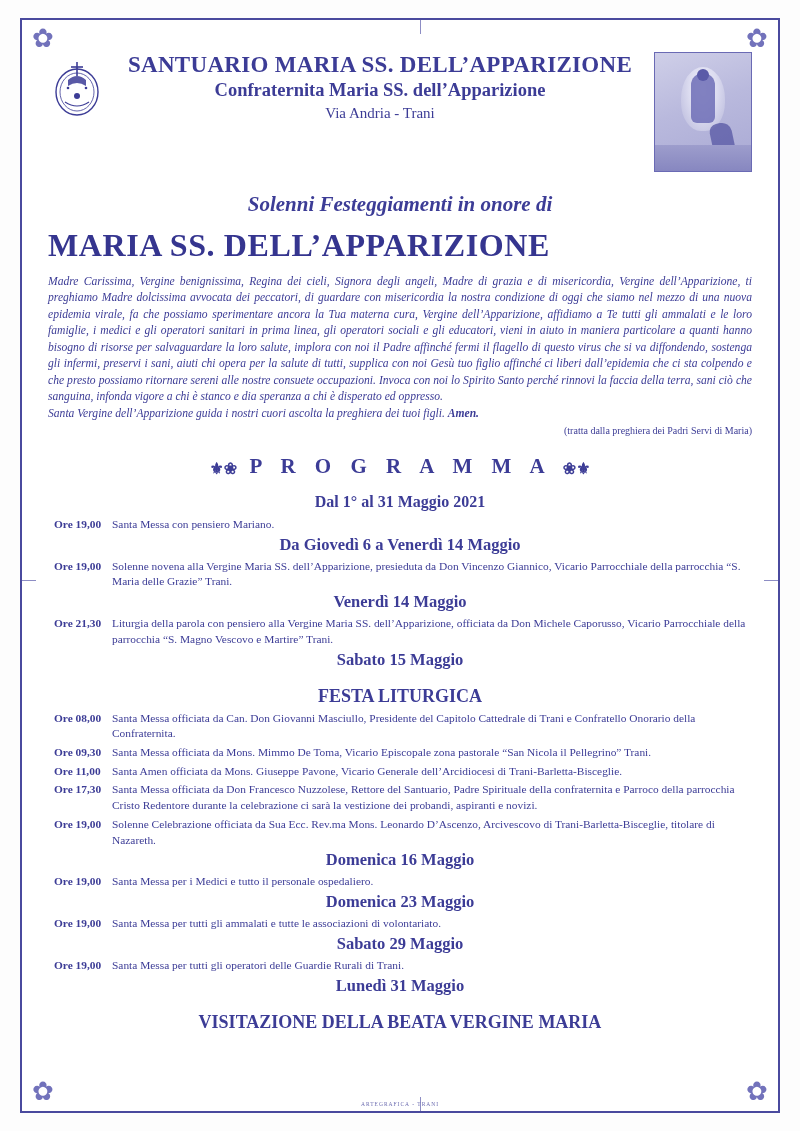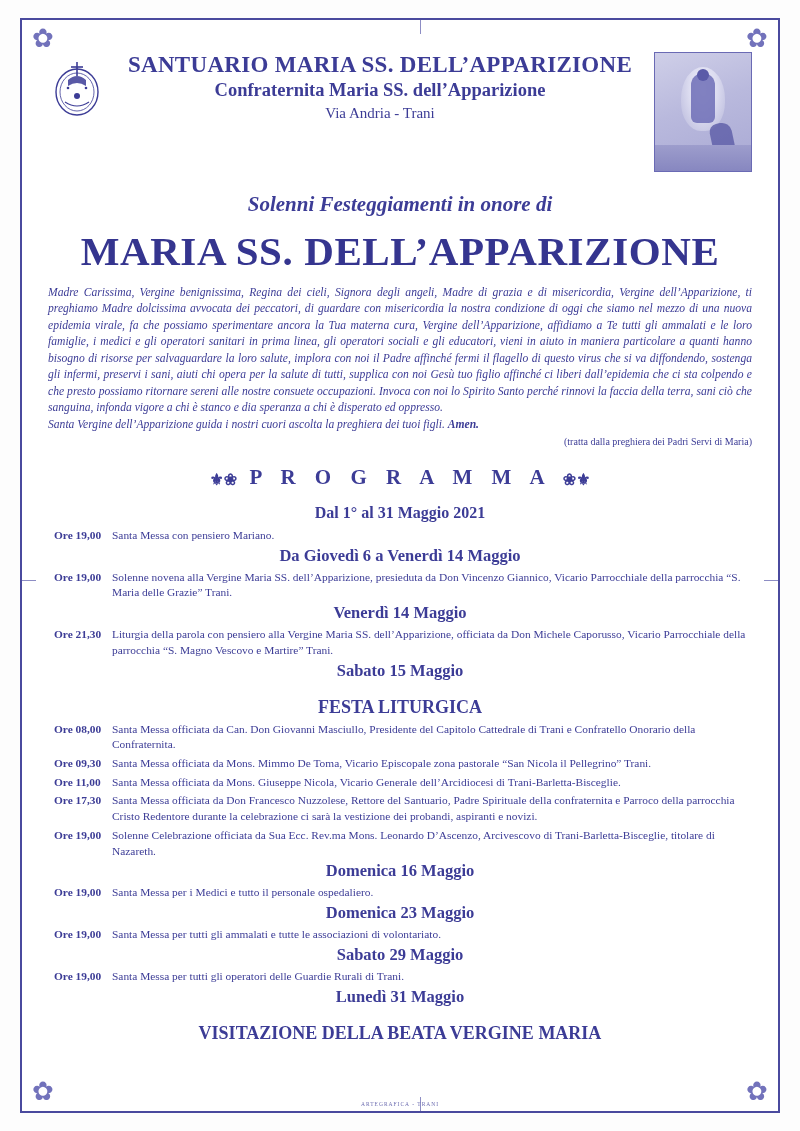--- a/index.html
+++ b/index.html
@@ -87,22 +87,22 @@
     background:linear-gradient(180deg,#9d9dcc 0%,#8787c0 100%);
   }
 
   
   .solenni{
     text-align:center;
     font-size:21px;font-style:italic;font-weight:bold;
     margin-top:20px;color:#3c3c96;
   }
   .maintitle{
-    text-align:center;
-    font-size:41px;font-weight:bold;letter-spacing:.6px;
+    text-align:left;
+    font-size:32px;font-weight:bold;letter-spacing:.6px;
     margin-top:10px;margin-bottom:6px;color:#35358f;
     white-space:nowrap;
   }
 
   
   .prayer{
     font-size:11.6px;font-style:italic;line-height:1.42;
     text-align:justify;color:#3c3c96;
     margin-top:10px;
   }
@@ -252,21 +252,21 @@
       <div class="entry">
         <span class="ora">Ore 08,00</span>
         <span class="txt">Santa Messa officiata da Can. Don Giovanni Masciullo, Presidente del Capitolo Cattedrale di Trani e Confratello Onorario della Confraternita.</span>
       </div>
       <div class="entry">
         <span class="ora">Ore 09,30</span>
         <span class="txt">Santa Messa officiata da Mons. Mimmo De Toma, Vicario Episcopale zona pastorale “San Nicola il Pellegrino” Trani.</span>
       </div>
       <div class="entry">
         <span class="ora">Ore 11,00</span>
-        <span class="txt">Santa Messa officiata da Mons. Giuseppe Nicola, Vicario Generale dell’Arcidiocesi di Trani-Barletta-Bisceglie.</span>
+        <span class="txt">Santa Amen officiata da Mons. Giuseppe Pavone, Vicario Generale dell’Arcidiocesi di Trani-Barletta-Bisceglie.</span>
       </div>
       <div class="entry">
         <span class="ora">Ore 17,30</span>
         <span class="txt">Santa Messa officiata da Don Francesco Nuzzolese, Rettore del Santuario, Padre Spirituale della confraternita e Parroco della parrocchia Cristo Redentore durante la celebrazione ci sarà la vestizione dei probandi, aspiranti e novizi.</span>
       </div>
       <div class="entry">
         <span class="ora">Ore 19,00</span>
         <span class="txt">Solenne Celebrazione officiata da Sua Ecc. Rev.ma Mons. Leonardo D’Ascenzo, Arcivescovo di Trani-Barletta-Bisceglie, titolare di Nazareth.</span>
       </div>
     </div>

